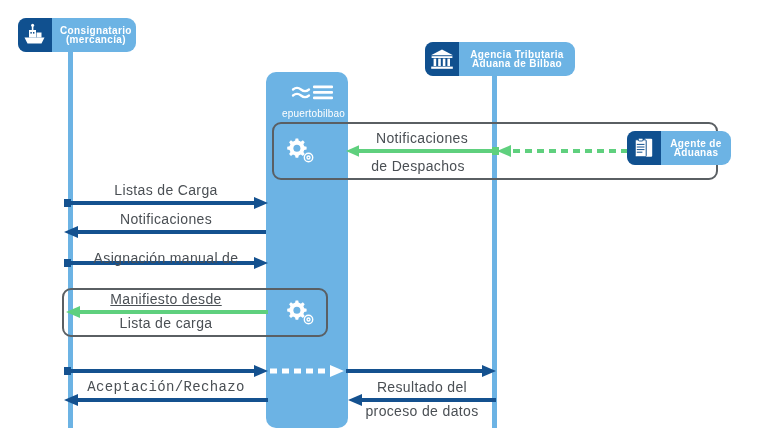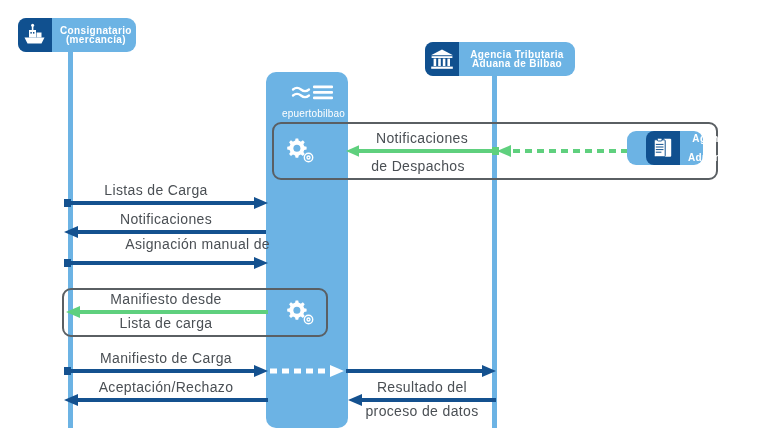--- a/index.html
+++ b/index.html
@@ -185,21 +185,21 @@
         <rect x="9.2" y="11.6" width="2.6" height="7.4" fill="#ffffff"></rect>
         <rect x="13.8" y="11.6" width="2.6" height="7.4" fill="#ffffff"></rect>
         <rect x="18.4" y="11.6" width="2.6" height="7.4" fill="#ffffff"></rect>
         <rect x="2.2" y="19.6" width="21.6" height="2.2" fill="#ffffff"></rect>
       </svg>
     </span>
     <span class="actor-label">Agencia Tributaria
 Aduana de Bilbao</span>
   </div>
 
-  <div class="actor-pill" style="left:627px;top:131px;width:76px;height:34px;padding-left:19px;">
+  <div class="actor-pill" style="left:627px;top:131px;width:104px;height:34px;">
     <span class="actor-icon">
       <svg width="26" height="24" viewBox="0 0 26 24">
         <rect x="13.2" y="2.8" width="8" height="18" rx="1" fill="#ffffff"></rect>
         <rect x="4.2" y="3.8" width="11" height="17" rx="1" fill="#ffffff" stroke="#10508f" stroke-width="1"></rect>
         <rect x="7.4" y="2.2" width="4.6" height="2.8" rx="1" fill="#ffffff" stroke="#10508f" stroke-width=".9"></rect>
         <g stroke="#10508f" stroke-width="1" stroke-linecap="round">
           <line x1="6.2" y1="8.4" x2="13.1" y2="8.4"></line>
           <line x1="6.2" y1="11" x2="13.1" y2="11"></line>
           <line x1="6.2" y1="13.6" x2="13.1" y2="13.6"></line>
           <line x1="6.2" y1="16.2" x2="11" y2="16.2"></line>
@@ -228,56 +228,55 @@
     </svg>
   </div>
 
   <div class="msg" style="left:62px;top:196px;">
     <svg width="208" height="14" viewBox="0 0 208 14">
       <line x1="6" y1="7" x2="194" y2="7" stroke="#14518f" stroke-width="4"></line>
       <polygon points="206,7 192,1 192,13" fill="#14518f"></polygon>
       <rect x="2" y="3" width="7" height="8" fill="#14518f"></rect>
     </svg>
   </div>
-  <div class="msg-label" style="left:52px;top:184px;width:208px;">Listas de Carga</div>
+  <div class="msg-label" style="left:62px;top:184px;width:208px;">Listas de Carga</div>
 
   <div class="msg" style="left:62px;top:225px;">
     <svg width="208" height="14" viewBox="0 0 208 14">
       <line x1="204" y1="7" x2="14" y2="7" stroke="#14518f" stroke-width="4"></line>
       <polygon points="2,7 16,1 16,13" fill="#14518f"></polygon>
     </svg>
   </div>
   <div class="msg-label" style="left:62px;top:213px;width:208px;">Notificaciones</div>
 
   <div class="msg" style="left:62px;top:256px;">
     <svg width="208" height="14" viewBox="0 0 208 14">
       <line x1="6" y1="7" x2="194" y2="7" stroke="#14518f" stroke-width="4"></line>
       <polygon points="206,7 192,1 192,13" fill="#14518f"></polygon>
       <rect x="2" y="3" width="7" height="8" fill="#14518f"></rect>
     </svg>
   </div>
-  <div class="msg-label" style="left:62px;top:238px;width:208px;text-align:right;">Asignación manual de</div>
+  <div class="msg-label" style="left:62px;top:252px;width:208px;">Asignación manual de</div>
 
   <div class="msg" style="left:62px;top:305px;">
     <svg width="208" height="14" viewBox="0 0 208 14">
       <line x1="206" y1="7" x2="16" y2="7" stroke="#5fd07e" stroke-width="4"></line>
       <polygon points="4,7 18,1 18,13" fill="#5fd07e"></polygon>
     </svg>
   </div>
-  <div class="msg-label" style="left:62px;top:293px;width:208px;">Manifiesto desde</div>
+  <div class="msg-label" style="left:62px;top:293px;width:208px;text-decoration:underline;">Manifiesto desde</div>
   <div class="msg-label" style="left:62px;top:317px;width:208px;">Lista de carga</div>
 
   <div class="msg" style="left:62px;top:364px;">
     <svg width="208" height="14" viewBox="0 0 208 14">
       <line x1="6" y1="7" x2="194" y2="7" stroke="#14518f" stroke-width="4"></line>
       <polygon points="206,7 192,1 192,13" fill="#14518f"></polygon>
       <rect x="2" y="3" width="7" height="8" fill="#14518f"></rect>
     </svg>
   </div>
-  <div class="msg-label" style="left:62px;top:352px;width:208px;">Manifiesto de Carga</div>
 
   <div class="msg" style="left:268px;top:364px;">
     <svg width="80" height="14" viewBox="0 0 80 14">
       <line x1="2" y1="7" x2="62" y2="7" stroke="#ffffff" stroke-width="5" stroke-dasharray="7 5"></line>
       <polygon points="76,7 62,1 62,13" fill="#ffffff"></polygon>
     </svg>
   </div>
 
   <div class="msg" style="left:346px;top:364px;">
     <svg width="152" height="14" viewBox="0 0 152 14">
@@ -285,21 +284,21 @@
       <polygon points="150,7 136,1 136,13" fill="#14518f"></polygon>
     </svg>
   </div>
 
   <div class="msg" style="left:62px;top:393px;">
     <svg width="208" height="14" viewBox="0 0 208 14">
       <line x1="206" y1="7" x2="14" y2="7" stroke="#14518f" stroke-width="4"></line>
       <polygon points="2,7 16,1 16,13" fill="#14518f"></polygon>
     </svg>
   </div>
-  <div class="msg-label" style="left:62px;top:381px;width:208px;">Aceptación/Rechazo</div>
+  <div class="msg-label" style="left:62px;top:381px;width:208px;font-family:Liberation Mono, monospace;">Aceptación/Rechazo</div>
 
   <div class="msg" style="left:344px;top:393px;">
     <svg width="154" height="14" viewBox="0 0 154 14">
       <line x1="152" y1="7" x2="16" y2="7" stroke="#14518f" stroke-width="4"></line>
       <polygon points="4,7 18,1 18,13" fill="#14518f"></polygon>
     </svg>
   </div>
   <div class="msg-label" style="left:346px;top:405px;width:152px;">proceso de datos</div>
   <div class="msg-label" style="left:346px;top:381px;width:152px;">Resultado del</div>
 

